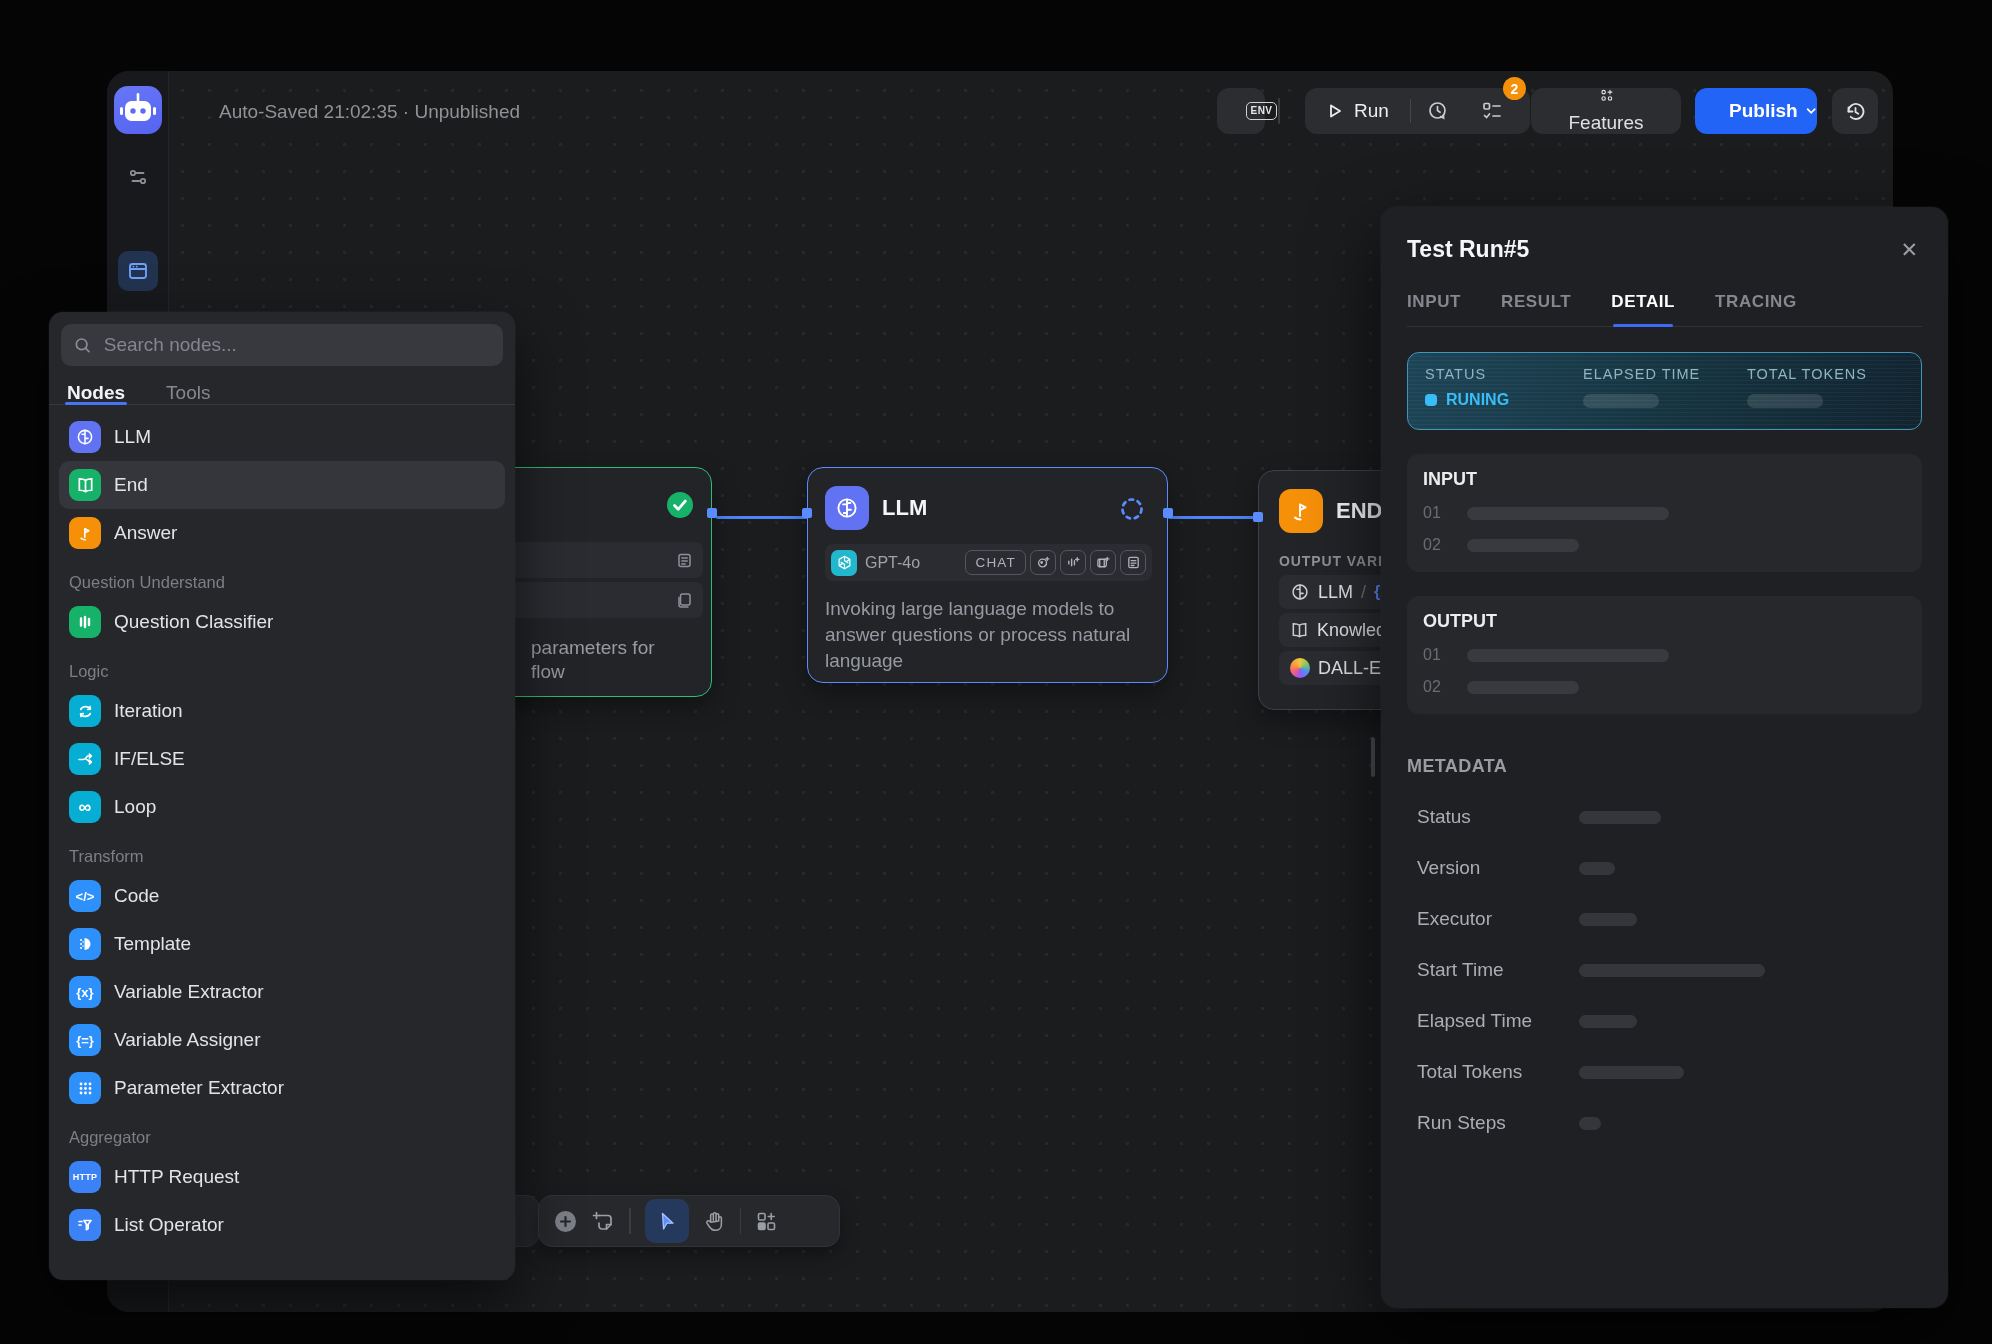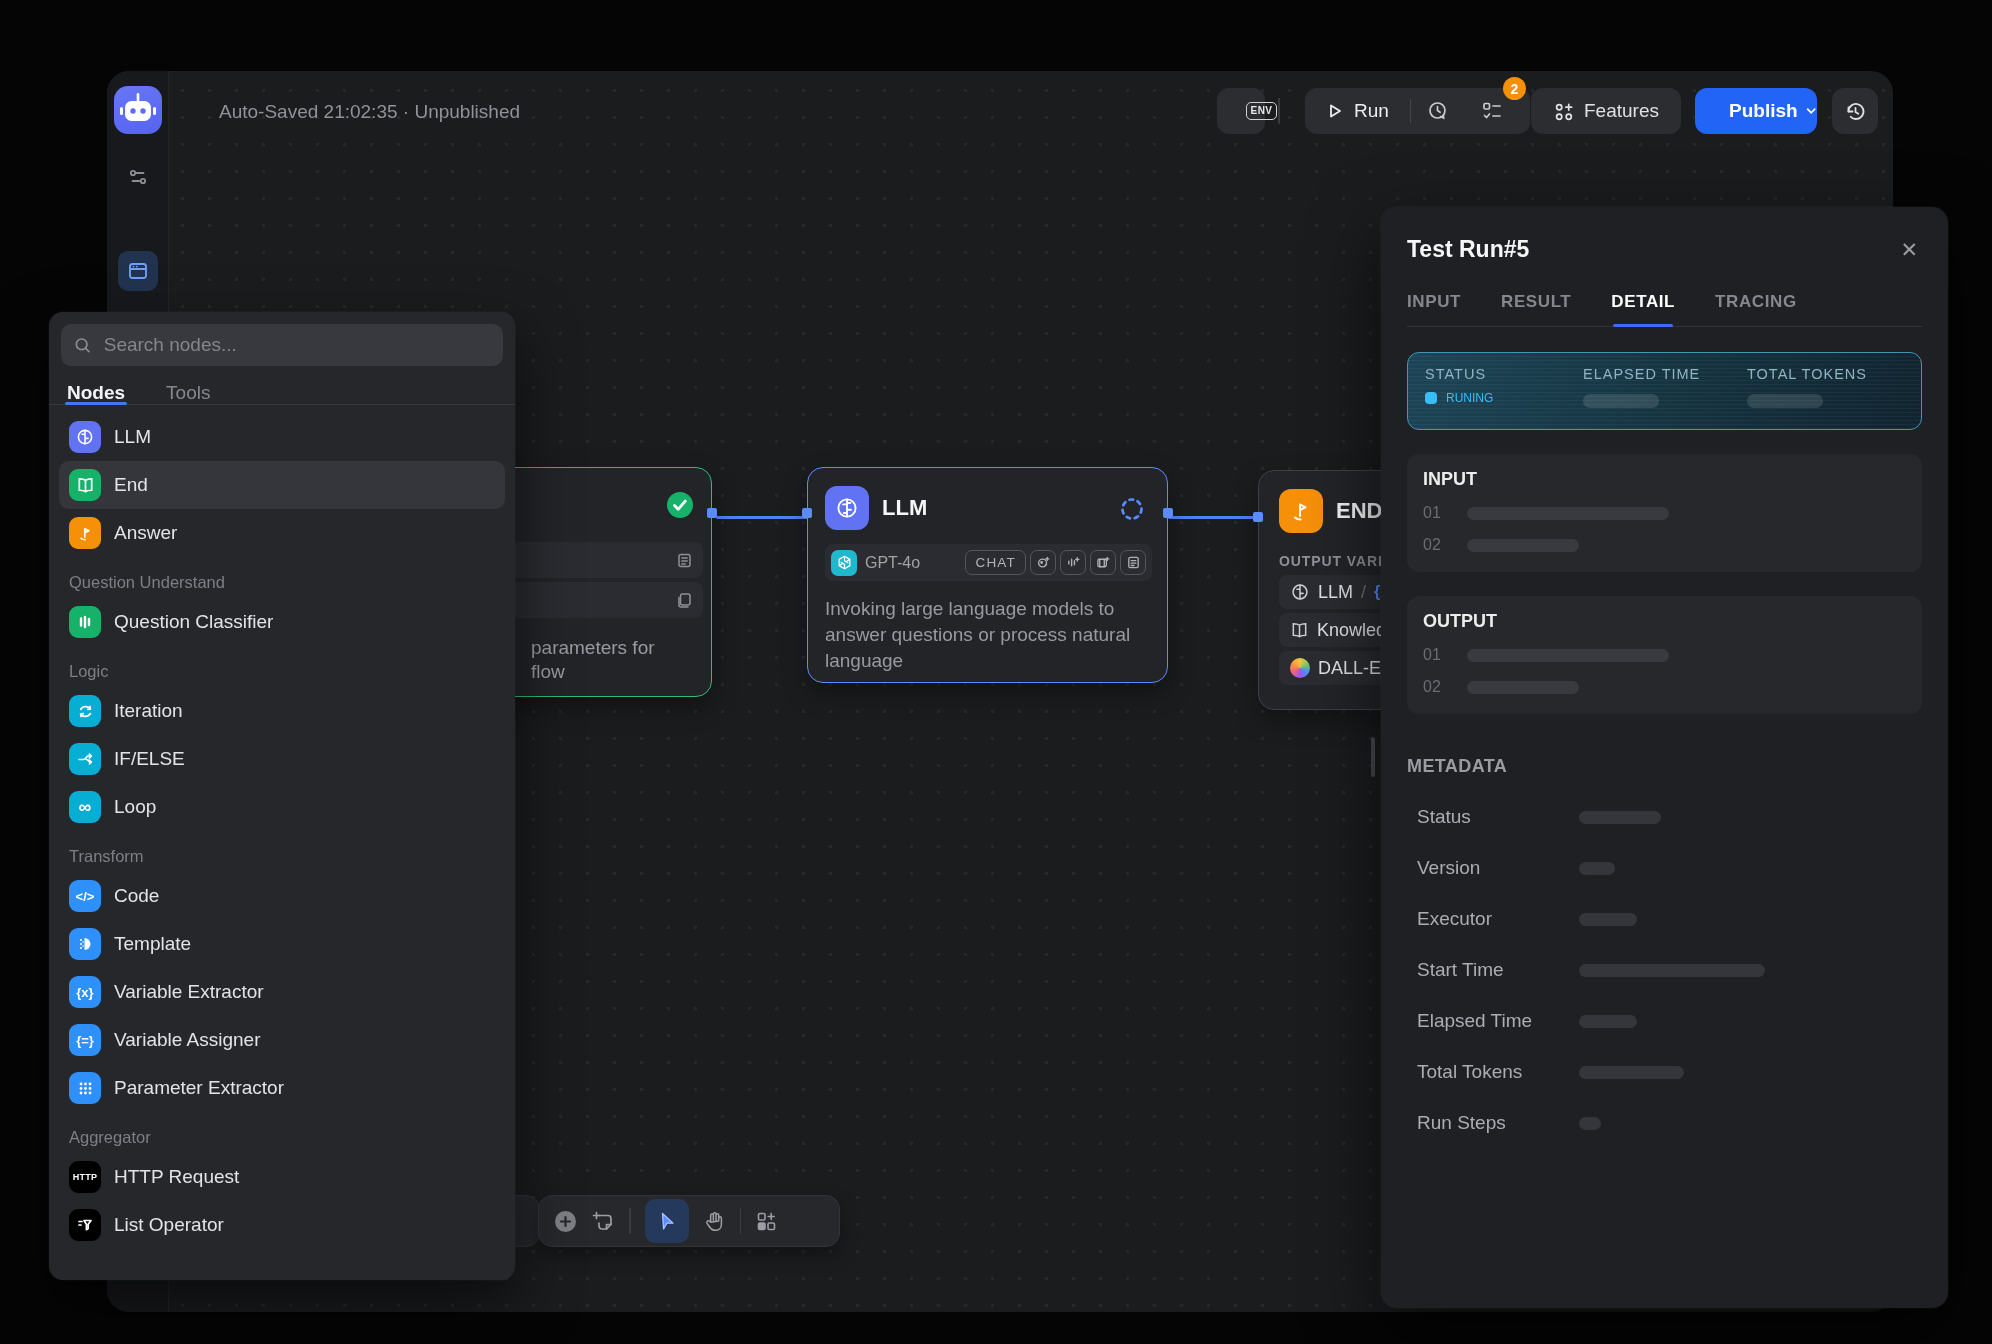--- a/index.html
+++ b/index.html
@@ -23,21 +23,21 @@
   
   .autosave{position:absolute;left:112px;top:30px;font-size:19px;color:#8f9297;}
   .tb-btn{position:absolute;top:17px;height:46px;border-radius:12px;background:#2c2d31;display:flex;align-items:center;justify-content:center;color:#dfe1e4;}
   .tb-divider{position:absolute;top:27px;width:2px;height:26px;background:#3a3b3f;border-radius:1px;}
   .run-group{position:absolute;left:1198px;top:17px;width:225px;height:46px;border-radius:12px;background:#2c2d31;display:flex;align-items:center;}
   .run-group .sect{display:flex;align-items:center;gap:10px;color:#eceded;font-size:19px;padding:0 21px;}
   .run-group .vsep{width:1.5px;height:24px;background:#45464b;}
   .run-group .ic{padding:0 16px;color:#c9cbd0;display:flex;}
   .badge-2{position:absolute;left:1396px;top:6px;width:23px;height:23px;border-radius:50%;background:#f79009;
     color:#fff;font-size:14px;font-weight:bold;display:flex;align-items:center;justify-content:center;z-index:3;}
-  .btn-features{left:1424px;width:150px;gap:10px;font-size:19px;}
+  .btn-features{left:1424px;width:150px;gap:10px;font-size:19px;flex-direction:column;}
   .btn-publish{left:1588px;width:122px;background:#2264f6;color:#fff;font-weight:bold;font-size:19px;gap:7px;padding-left:34px;}
   .btn-history{left:1725px;width:46px;}
   .btn-env{left:1110px;width:48px;}
   .env-box{border:1.6px solid #cfd1d4;border-radius:5px;font-size:10px;font-weight:bold;letter-spacing:.5px;color:#e6e7e9;padding:3px 3px;line-height:1;margin-left:41px;}
 
   
   .node{position:absolute;background:#232428;border-radius:16px;box-shadow:0 10px 24px rgba(0,0,0,.35);}
   .node-header{position:absolute;display:flex;align-items:center;gap:13px;}
   .node-icon{width:44px;height:44px;border-radius:12px;display:flex;align-items:center;justify-content:center;color:#fff;}
   .node-title{font-size:22px;font-weight:bold;color:#f4f5f6;}
@@ -86,40 +86,40 @@
   .np-tabs{display:flex;gap:41px;padding:16px 18px 0;border-bottom:1px solid #37383d;}
   .np-tab{font-size:19px;color:#85888f;position:relative;}
   .np-tab.active{color:#f2f3f4;font-weight:bold;}
   .np-tab.active:after{content:"";position:absolute;left:-2px;right:-2px;bottom:-1px;height:3.5px;background:#4575f5;border-radius:2px;}
   .np-list{padding:8px 10px 0;}
   .np-row{display:flex;align-items:center;gap:13px;height:48px;padding:0 10px;border-radius:10px;font-size:19px;color:#e3e4e7;}
   .np-row.hl{background:#35363b;}
   .np-sec{font-size:16.5px;color:#7c7f86;padding:16px 10px 6px;}
   .nicon{width:32px;height:32px;border-radius:9px;display:flex;align-items:center;justify-content:center;color:#fff;flex:0 0 auto;}
   .bg-indigo{background:#6172f3}.bg-green{background:#17b26a}.bg-orange{background:#f79009}
-  .bg-cyan{background:#06aed4}.bg-blue{background:#2e90fa}.bg-purple{background:#000000}
+  .bg-cyan{background:#06aed4}.bg-blue{background:#2e90fa}.bg-purple{background:#3b82f6}
   .tglyph{font-weight:bold;font-size:13px;line-height:1;}
 
   
   .run-panel{position:absolute;left:1381px;top:207px;width:567px;height:1101px;border-radius:16px;background:#1f2023;
     box-shadow:0 26px 70px rgba(0,0,0,.65),0 0 0 1px rgba(255,255,255,.035);z-index:5;padding:28px 26px;}
   .rp-head{display:flex;align-items:center;justify-content:space-between;}
   .rp-title{font-size:23px;font-weight:bold;color:#f5f6f7;}
   .rp-close{color:#9a9da3;font-size:21px;line-height:1;padding:4px;}
   .rp-tabs{display:flex;gap:40px;margin-top:28px;border-bottom:1px solid #323338;}
   .rp-tab{font-size:17px;font-weight:bold;letter-spacing:.6px;color:#84878e;padding-bottom:14px;position:relative;}
   .rp-tab.active{color:#fff;}
   .rp-tab.active:after{content:"";position:absolute;left:2px;right:2px;bottom:-1px;height:3.5px;background:#3e6af7;border-radius:2px;}
   .status-card{margin-top:25px;height:78px;border-radius:12px;border:1.5px solid #3f96b9;position:relative;
     background:linear-gradient(105deg,#1d4557 0%,#15333f 55%,#112430 100%);overflow:hidden;}
   .status-card:before{content:"";position:absolute;inset:0;
     background:repeating-linear-gradient(0deg,rgba(255,255,255,.045) 0 1px,transparent 1px 4px);}
   .sc-col{position:absolute;top:13px;}
   .sc-label{font-size:14.5px;letter-spacing:1px;color:#8fb4c4;}
-  .sc-value{margin-top:9px;display:flex;align-items:center;gap:9px;font-size:12px;font-weight:normal;color:#38bdf8;}
+  .sc-value{margin-top:9px;display:flex;align-items:center;gap:9px;font-size:16px;font-weight:bold;color:#38bdf8;}
   .sc-dot{width:12px;height:12px;border-radius:4px;background:#38bdf8;}
   .sc-skel{margin-top:12px;width:76px;height:14px;border-radius:7px;background:rgba(255,255,255,.12);}
   .io-card{margin-top:24px;border-radius:12px;background:#27282c;padding:15px 16px 18px;}
   .io-title{font-size:18px;font-weight:bold;color:#eceded;}
   .io-row{display:flex;align-items:center;gap:18px;margin-top:14px;}
   .io-num{font-size:16px;color:#696c72;width:26px;}
   .meta-title{margin-top:42px;font-size:18px;font-weight:bold;color:#999ca1;letter-spacing:.4px;}
   .meta-row{display:flex;align-items:center;margin-top:29px;padding-left:10px;}
   .meta-label{width:162px;font-size:19px;color:#aaadb3;}
   .meta-skel{height:13px;background:#35363b;border-radius:7px;}

